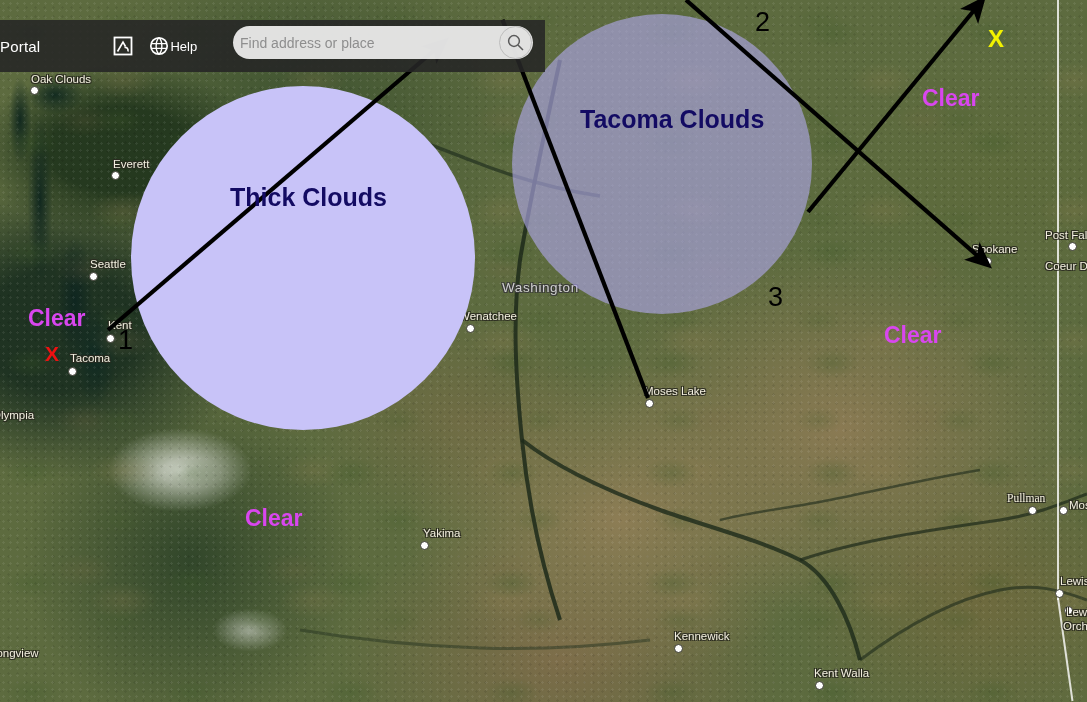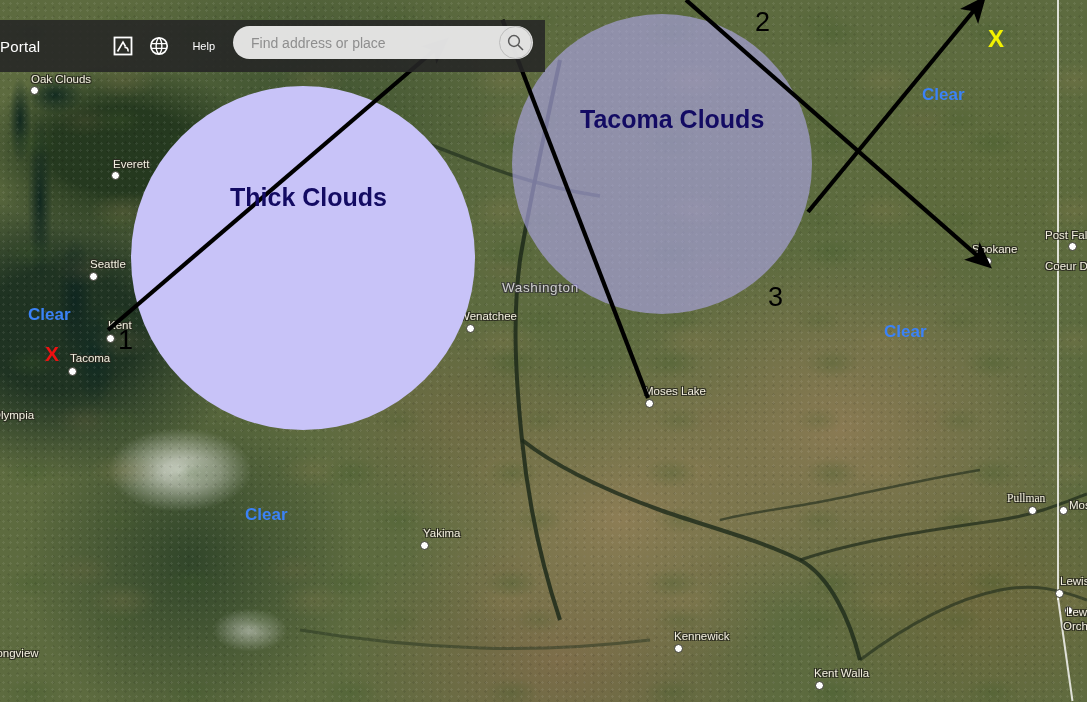--- a/index.html
+++ b/index.html
@@ -53,41 +53,41 @@
       radial-gradient(ellipse 44px 24px at 40% 80%, rgba(120,105,70,.6), rgba(0,0,0,0) 70%);
     background-size:160px 110px,190px 130px,140px 100px,210px 150px;
   }
   #rivers{position:absolute;inset:0;}
 
   
   #topbar{position:absolute;left:0;top:20px;width:545px;height:52px;background:rgba(38,38,38,.88);display:flex;align-items:center;}
   #topbar .brand{color:#fff;font-size:15px;margin-left:-4px;padding-left:4px;letter-spacing:.2px;}
   #topbar .icons{display:flex;align-items:center;gap:14px;margin-left:72px;}
   .hicon{width:22px;height:22px;display:inline-block;color:#fff;cursor:pointer;}
-  #helpLink{color:#fff;font-size:11px;margin-left:22px;cursor:pointer;}
+  #helpLink{color:#fff;font-size:13px;cursor:pointer;}
   #searchbox{position:absolute;left:233px;top:26px;width:300px;height:33px;border-radius:17px;
              background:rgba(255,255,255,.86);display:flex;align-items:center;}
-  #searchInput{flex:1;border:none;background:transparent;outline:none;margin-left:16px;font-size:14px;color:#f0abfc;font-family:"Liberation Sans",sans-serif;}
+  #searchInput{flex:1;border:none;background:transparent;outline:none;margin-left:5px;font-size:14px;color:#f0abfc;font-family:"Liberation Sans",sans-serif;}
   #searchInput::placeholder{color:#8e8e8e;}
   #searchBtn{width:33px;height:33px;border-radius:50%;border:1px solid #bdbdbd;display:flex;align-items:center;justify-content:center;margin-right:1px;background:transparent;cursor:pointer;}
 
   
   .place{position:absolute;font-size:11.5px;color:#f3efe0;white-space:nowrap;
          text-shadow:-1px -1px 0 #2a2a20,1px -1px 0 #2a2a20,-1px 1px 0 #2a2a20,1px 1px 0 #2a2a20;}
   .dot{position:absolute;width:7px;height:7px;border-radius:50%;background:#fff;border:1px solid #3a3a30;}
   .statelabel{position:absolute;font-size:13.5px;color:#cfcfcf;letter-spacing:.6px;
          text-shadow:-1px -1px 0 #3a3a3a,1px -1px 0 #3a3a3a,-1px 1px 0 #3a3a3a,1px 1px 0 #3a3a3a;}
   .stateline{position:absolute;background:#ffffff;opacity:.8;}
 
   
   .cloudcircle{position:absolute;border-radius:50%;}
   #thickCircle{background:#c8c3f8;}
   #brokenCircle{background:rgba(176,168,236,.62);}
   .cloudlabel{position:absolute;color:#130b63;font-weight:bold;font-size:25px;white-space:nowrap;}
-  .clearlabel{position:absolute;color:#3b82f6;font-weight:bold;font-size:17px;white-space:nowrap;}
+  .clearlabel{position:absolute;color:#d946ef;font-weight:bold;font-size:23px;white-space:nowrap;}
   .numlabel{position:absolute;color:#000;font-size:27px;font-weight:normal;}
   .xmark{position:absolute;font-weight:bold;font-size:21px;}
   #annotations{position:absolute;inset:0;pointer-events:none;}
 </style>
 </head>
 <body>
 
 <div id="stage">
 
   <div id="basemap">

